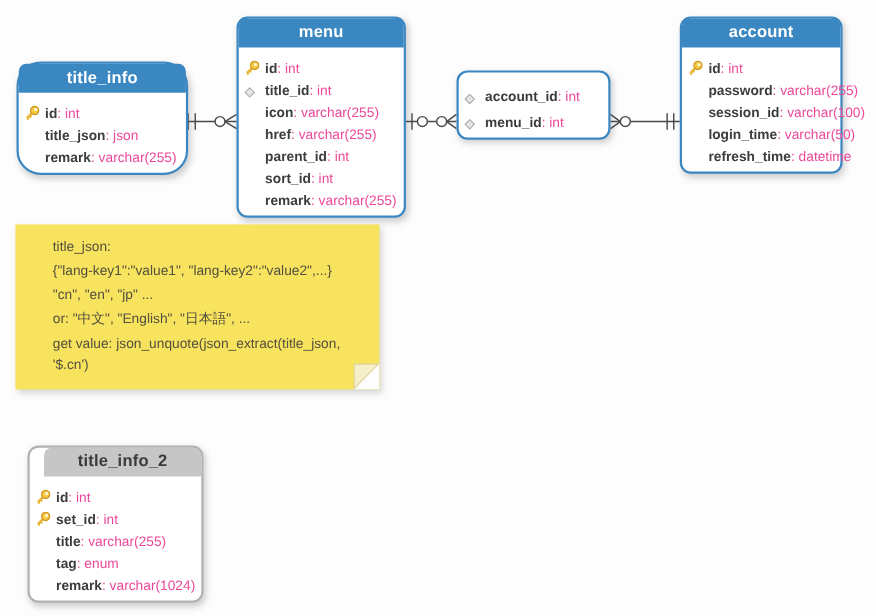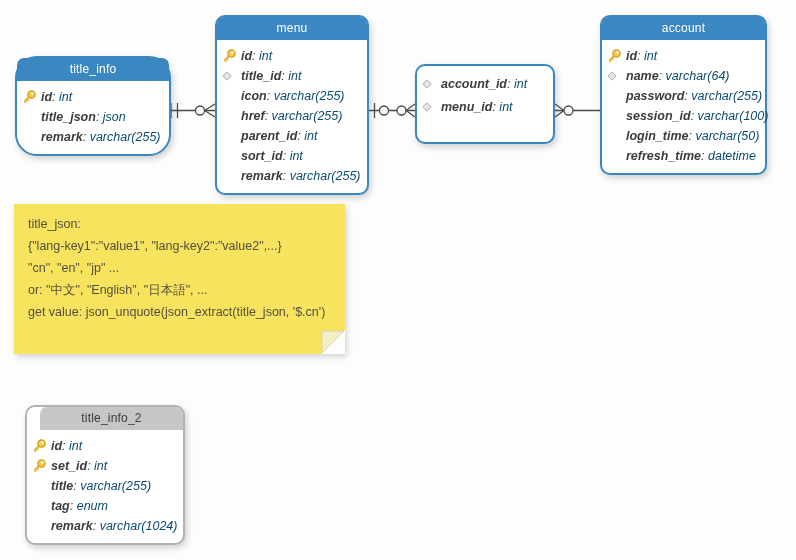--- a/index.html
+++ b/index.html
@@ -10,38 +10,38 @@
     font-family:"Liberation Sans", sans-serif;
   }
   svg.connectors { position:absolute; left:0; top:0; z-index:1; }
 
   .db-table {
     position:absolute; z-index:2;
     border:2px solid #3a87c1; border-radius:10px; background:#fff;
     box-shadow:2px 3px 6px rgba(90,90,90,.28);
   }
   .db-table .thead {
-    background:#3a87c1; color:#fff; text-align:center; font-weight:normal;
-    font-size:12px; padding:4px 6px 5px; border-bottom:2px solid #fff;
+    background:#3a87c1; color:#fff; text-align:center; font-weight:bold;
+    font-size:15px; padding:4px 6px 5px; border-bottom:2px solid #fff;
     border-radius:7px 7px 0 0; letter-spacing:.2px;
   }
   .db-table.gray { border-color:#b2b2b2; }
   .db-table.gray .thead { background:#c6c6c6; color:#3a3a3a;margin-left:13px; }
   .db-table .tbody { padding:4px 7px 7px 5px; }
-  .trow { display:flex; align-items:center; height:20px; font-size:12.5px; white-space:nowrap;font-style:italic; }
+  .trow { display:flex; align-items:flex-end; height:20px; font-size:12.5px; white-space:nowrap; }
   .icon-cell { width:19px; flex:0 0 19px; display:flex; align-items:center; }
   .fname { color:#3c3c3c; font-weight:bold; }
-  .ftype { color:#0c4a6e; }
+  .ftype { color:#ec4899; }
 
   .note {
     position:absolute; left:14px; top:204px; width:331px; height:150px; z-index:2;
     background:#f8e35f; padding:11px 14px; font-size:12.5px; color:#52503e;
     box-shadow:2px 3px 6px rgba(90,90,90,.25);
   }
-  .note .nline { line-height:19px; margin-bottom:3px; }
+  .note .nline { line-height:19px; margin-bottom:3px;margin-left:20px; }
   .note svg.fold { position:absolute; right:0; bottom:0; }
 
   .key-svg, .diamond-svg { display:block; }
 </style>
 </head>
 <body>
 
 <div class="canvas">
 
   <svg class="connectors" width="796" height="560">
@@ -144,21 +144,21 @@
       </div>
       <div class="trow">
         <span class="icon-cell"></span>
         <span class="fname">remark</span>
         <span class="ftype">: varchar(255)</span>
       </div>
     </div>
   </div>
 
   <div class="db-table" style="left:415px; top:64px; width:140px;">
-    <div class="tbody" style="padding-top:6px; padding-bottom:24px;">
+    <div class="tbody" style="padding-top:6px; padding-bottom:7px;">
       <div class="trow" style="height:23px;">
         <span class="icon-cell">
           <svg class="diamond-svg" width="10" height="10" viewBox="0 0 10 10">
               <polygon points="5,0.8 9.2,5 5,9.2 0.8,5" fill="#e6e6e6" stroke="#ababab" stroke-width="1"></polygon>
             </svg>
         </span>
         <span class="fname">account_id</span>
         <span class="ftype">: int</span>
       </div>
       <div class="trow" style="height:23px;">
@@ -166,44 +166,35 @@
           <svg class="diamond-svg" width="10" height="10" viewBox="0 0 10 10">
               <polygon points="5,0.8 9.2,5 5,9.2 0.8,5" fill="#e6e6e6" stroke="#ababab" stroke-width="1"></polygon>
             </svg>
         </span>
         <span class="fname">menu_id</span>
         <span class="ftype">: int</span>
       </div>
     </div>
   </div>
 
-  <div class="db-table" style="left:600px; top:15px; width:167px;">
+  <div class="db-table" style="left:618px; top:15px; width:148px;">
     <div class="thead">account</div>
     <div class="tbody">
       <div class="trow">
         <span class="icon-cell">
           <svg class="key-svg" width="14" height="14" viewBox="0 0 14 14">
               <line x1="8" y1="6" x2="2.5" y2="11.5" stroke="#e8b63a" stroke-width="2.4"></line>
               <line x1="4.8" y1="9.2" x2="6.4" y2="10.8" stroke="#e8b63a" stroke-width="1.8"></line>
               <line x1="2.6" y1="11.4" x2="4" y2="12.8" stroke="#e8b63a" stroke-width="1.8"></line>
               <circle cx="9.5" cy="4.5" r="3.7" fill="#f7ca45" stroke="#cf9a26" stroke-width="1.2"></circle>
               <circle cx="10.4" cy="3.6" r="1.4" fill="#fff8e0"></circle>
             </svg>
         </span>
         <span class="fname">id</span>
         <span class="ftype">: int</span>
-      </div>
-      <div class="trow">
-        <span class="icon-cell">
-          <svg class="diamond-svg" width="10" height="10" viewBox="0 0 10 10">
-              <polygon points="5,0.8 9.2,5 5,9.2 0.8,5" fill="#e6e6e6" stroke="#ababab" stroke-width="1"></polygon>
-            </svg>
-        </span>
-        <span class="fname">name</span>
-        <span class="ftype">: varchar(64)</span>
       </div>
       <div class="trow">
         <span class="icon-cell"></span>
         <span class="fname">password</span>
         <span class="ftype">: varchar(255)</span>
       </div>
       <div class="trow">
         <span class="icon-cell"></span>
         <span class="fname">session_id</span>
         <span class="ftype">: varchar(100)</span>

